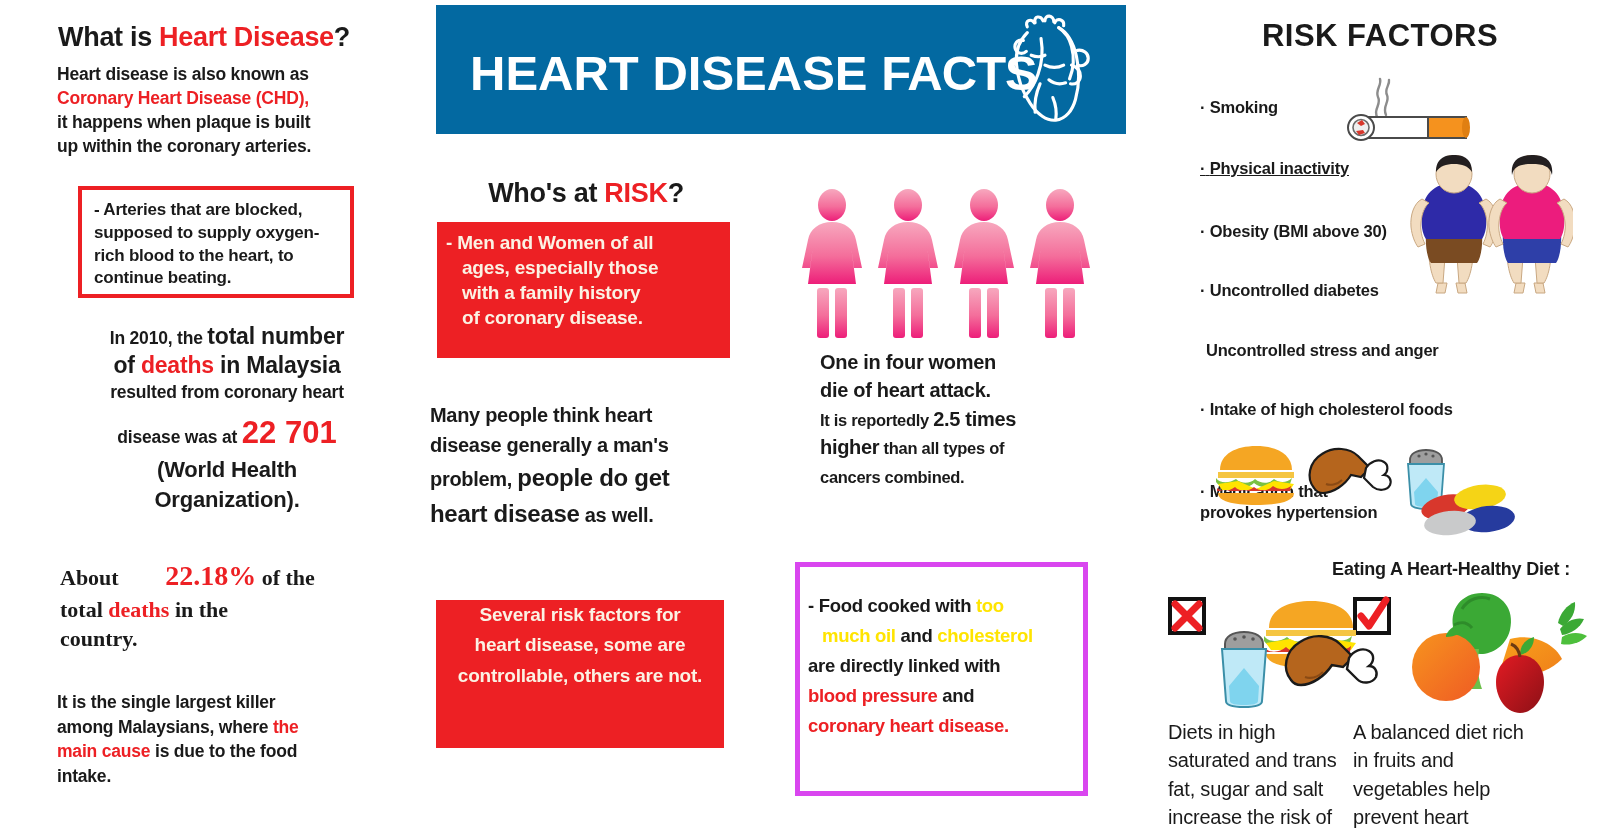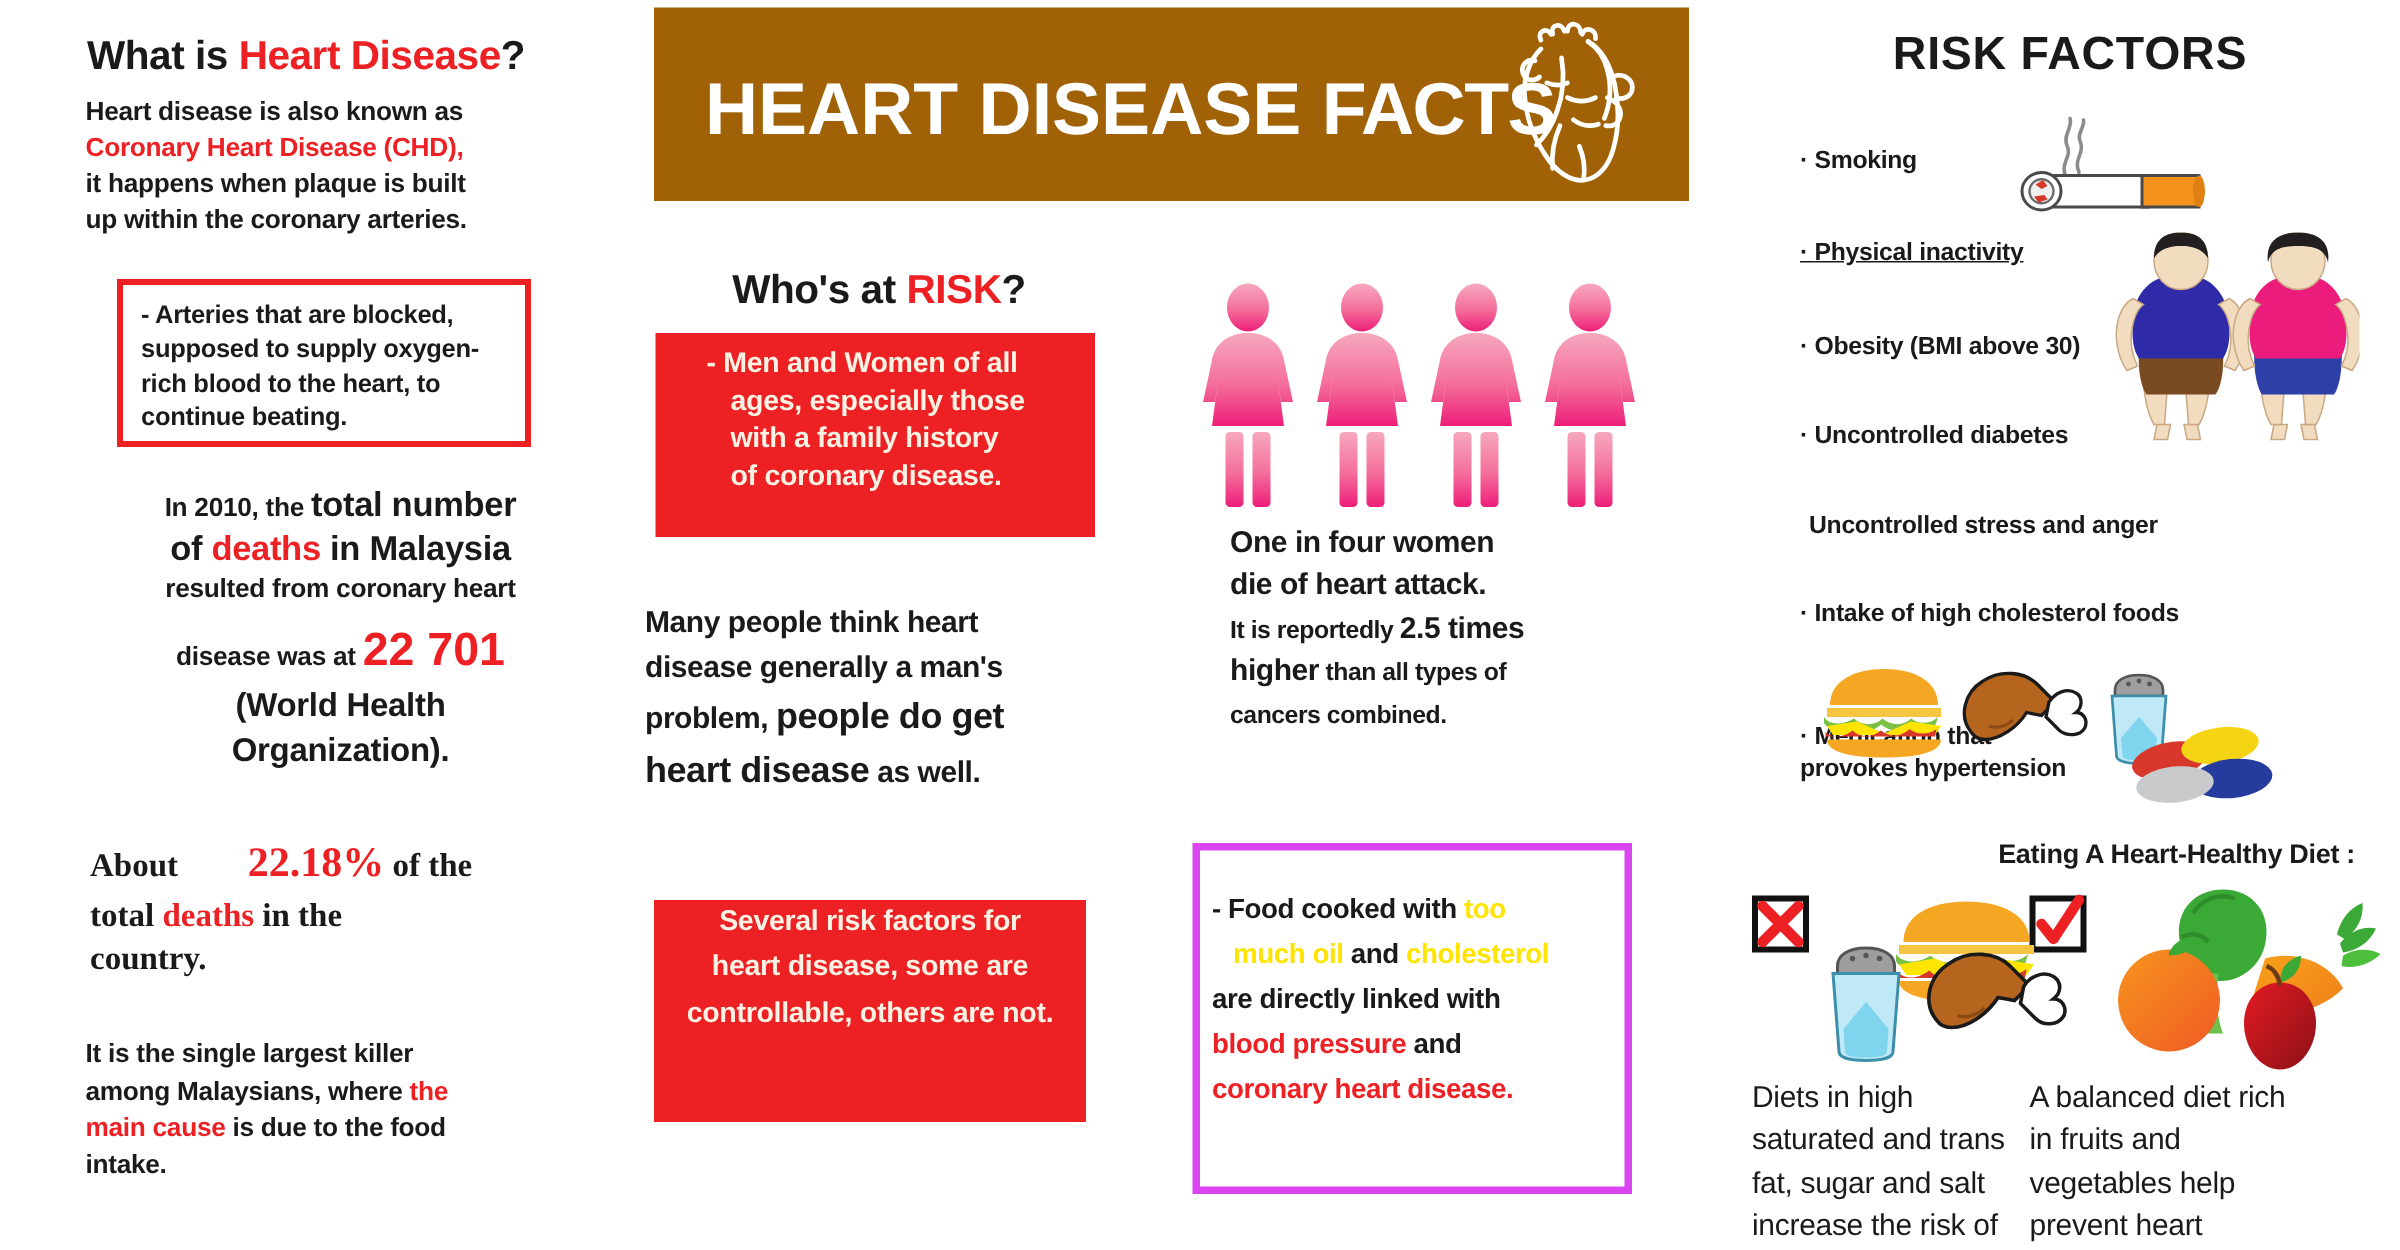--- a/index.html
+++ b/index.html
@@ -57,41 +57,41 @@
   .l-about .dth{color:#ED2024;}
 
   .l-killer{
     position:absolute;left:57px;top:690px;width:340px;
     font-size:17.5px;font-weight:bold;line-height:1.4;letter-spacing:-0.2px;
   }
 
   
   .banner{
     position:absolute;left:436px;top:5px;width:690px;height:129px;
-    background:#a16207;
+    background:#0369a1;
   }
   .banner-title{
     position:absolute;left:34px;top:40px;
     font-size:49px;color:#ffffff;letter-spacing:0px;white-space:nowrap;
     font-weight:600;
   }
   .banner-title .facts{font-weight:bold;letter-spacing:-1px;}
   .banner-heart{position:absolute;right:24px;top:6px;width:118px;height:118px;}
 
   .risk-h{
     position:absolute;left:436px;top:178px;width:300px;text-align:center;
     font-size:27px;font-weight:bold;letter-spacing:-0.3px;
   }
   .risk-box{
     position:absolute;left:437px;top:222px;width:293px;height:136px;
     background:#ED2024;
   }
   .risk-box-txt{
     position:absolute;left:9px;top:8px;width:280px;
-    color:#FBF2E4;font-size:19px;font-weight:bold;line-height:1.32;letter-spacing:-0.2px;margin-left:25px;
+    color:#FBF2E4;font-size:19px;font-weight:bold;line-height:1.32;letter-spacing:-0.2px;
   }
   .risk-box-txt .ind{display:block;padding-left:16px;}
 
   .many{
     position:absolute;left:430px;top:400px;width:320px;
     font-size:20px;font-weight:bold;line-height:1.5;letter-spacing:-0.3px;
   }
   .many .bg{font-size:24px;}
 
   .several-box{

